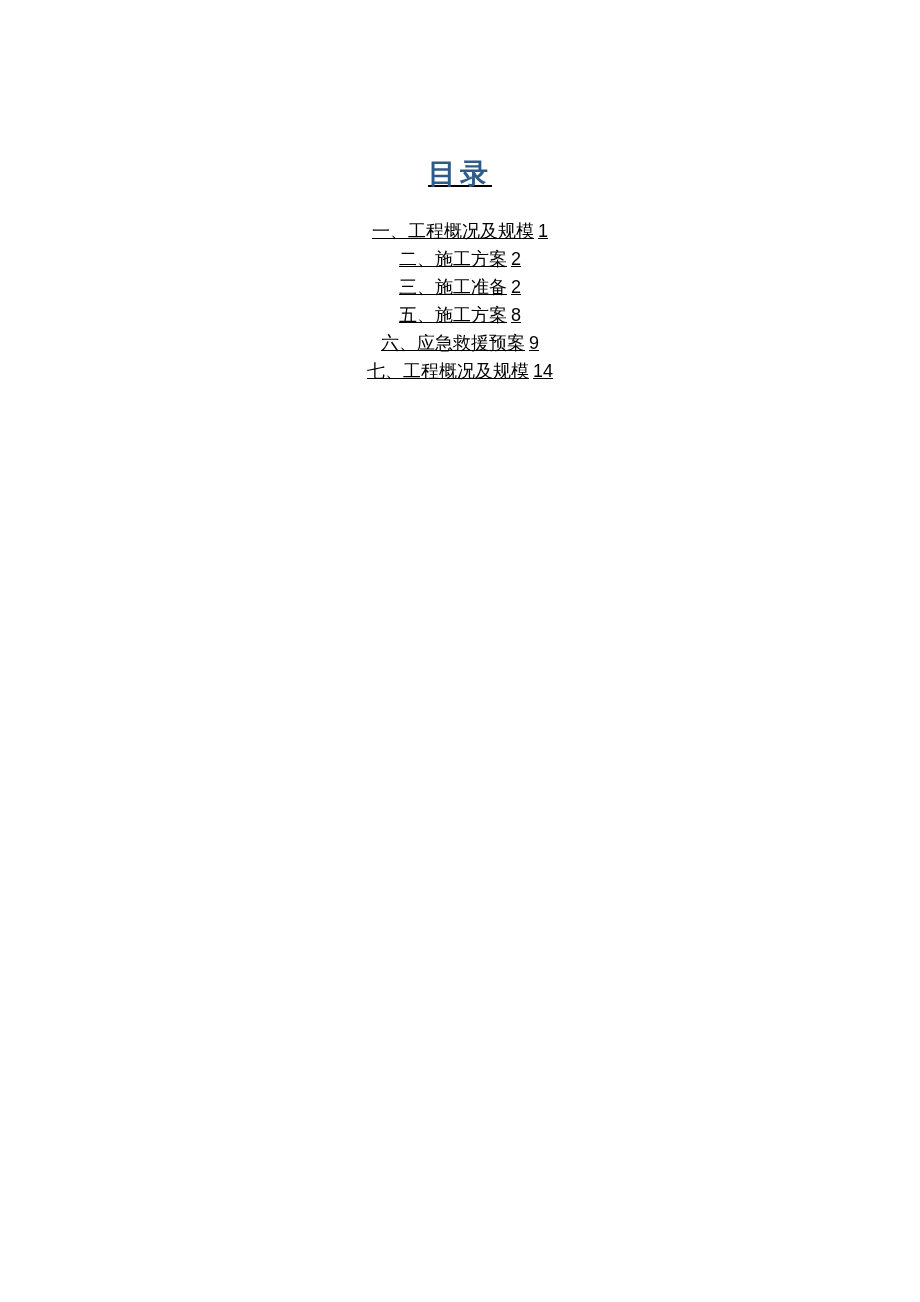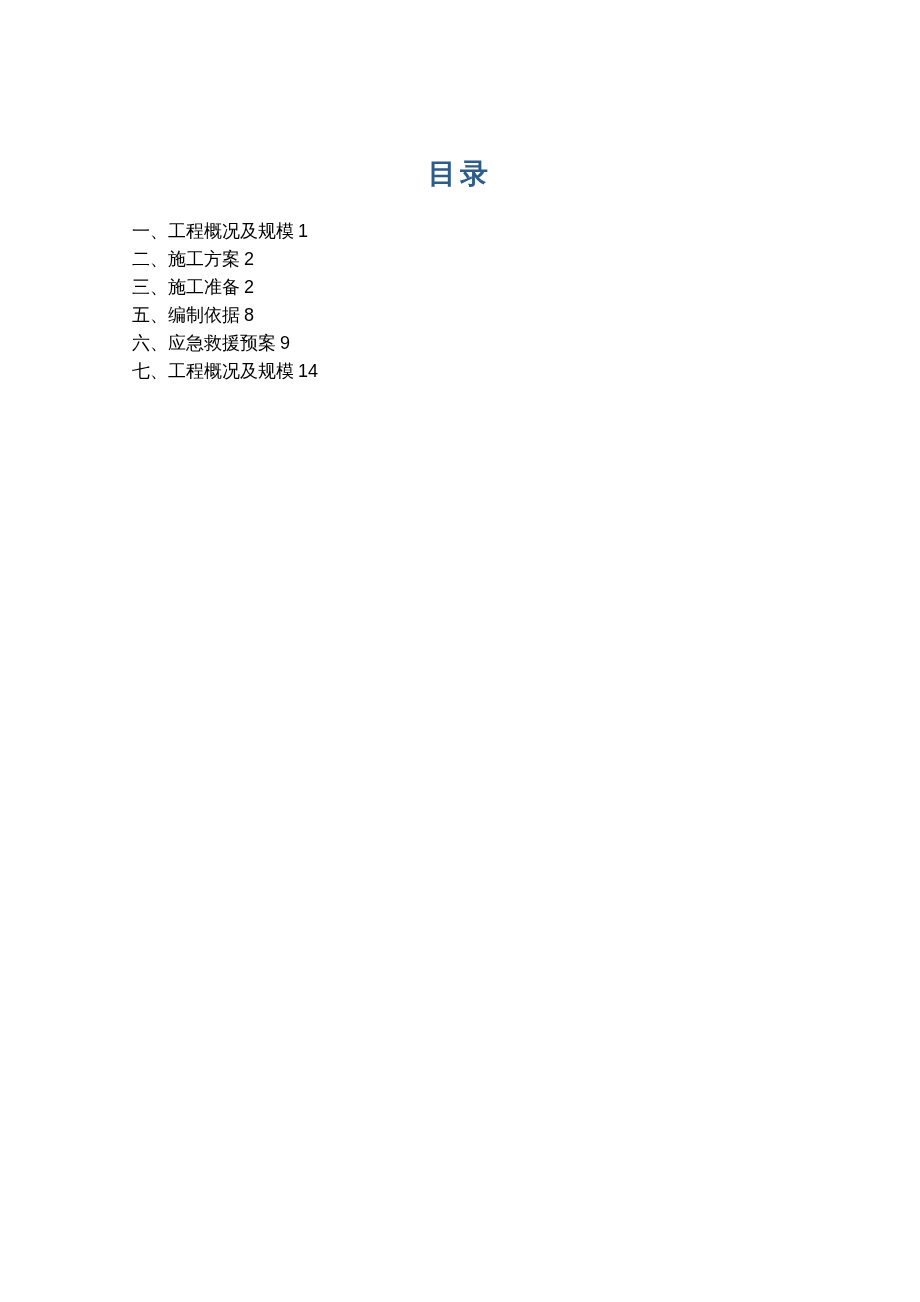--- a/index.html
+++ b/index.html
@@ -11,31 +11,33 @@
       width: 920px;
       height: 1302px;
       background: #ffffff;
       font-family: "SimSun", "宋体", serif;
       color: #000000;
     }
     .page {
       padding-top: 155px;
       padding-left: 132px;
       padding-right: 132px;
+      text-decoration: underline;
     }
     .title {
       text-align: center;
       font-size: 28px;
       color: #2e5c8a;
       letter-spacing: 4px;
       margin-bottom: 24px;
       font-family: "SimSun", "宋体", serif;
     }
     .toc {
       list-style: none;
+      text-align: center;
     }
     .toc-item {
       font-size: 18px;
       line-height: 28px;
       color: #000000;
       font-family: "SimSun", "宋体", serif;
     }
     .toc-page {
       font-family: Arial, sans-serif;
       margin-left: 4px;
@@ -50,21 +52,21 @@
     <li class="toc-item">
       <span>一、工程概况及规模</span><span class="toc-page">1</span>
     </li>
     <li class="toc-item">
       <span>二、施工方案</span><span class="toc-page">2</span>
     </li>
     <li class="toc-item">
       <span>三、施工准备</span><span class="toc-page">2</span>
     </li>
     <li class="toc-item">
-      <span>五、编制依据</span><span class="toc-page">8</span>
+      <span>五、施工方案</span><span class="toc-page">8</span>
     </li>
     <li class="toc-item">
       <span>六、应急救援预案</span><span class="toc-page">9</span>
     </li>
     <li class="toc-item">
       <span>七、工程概况及规模</span><span class="toc-page">14</span>
     </li>
   </ul>
 </div>
 

